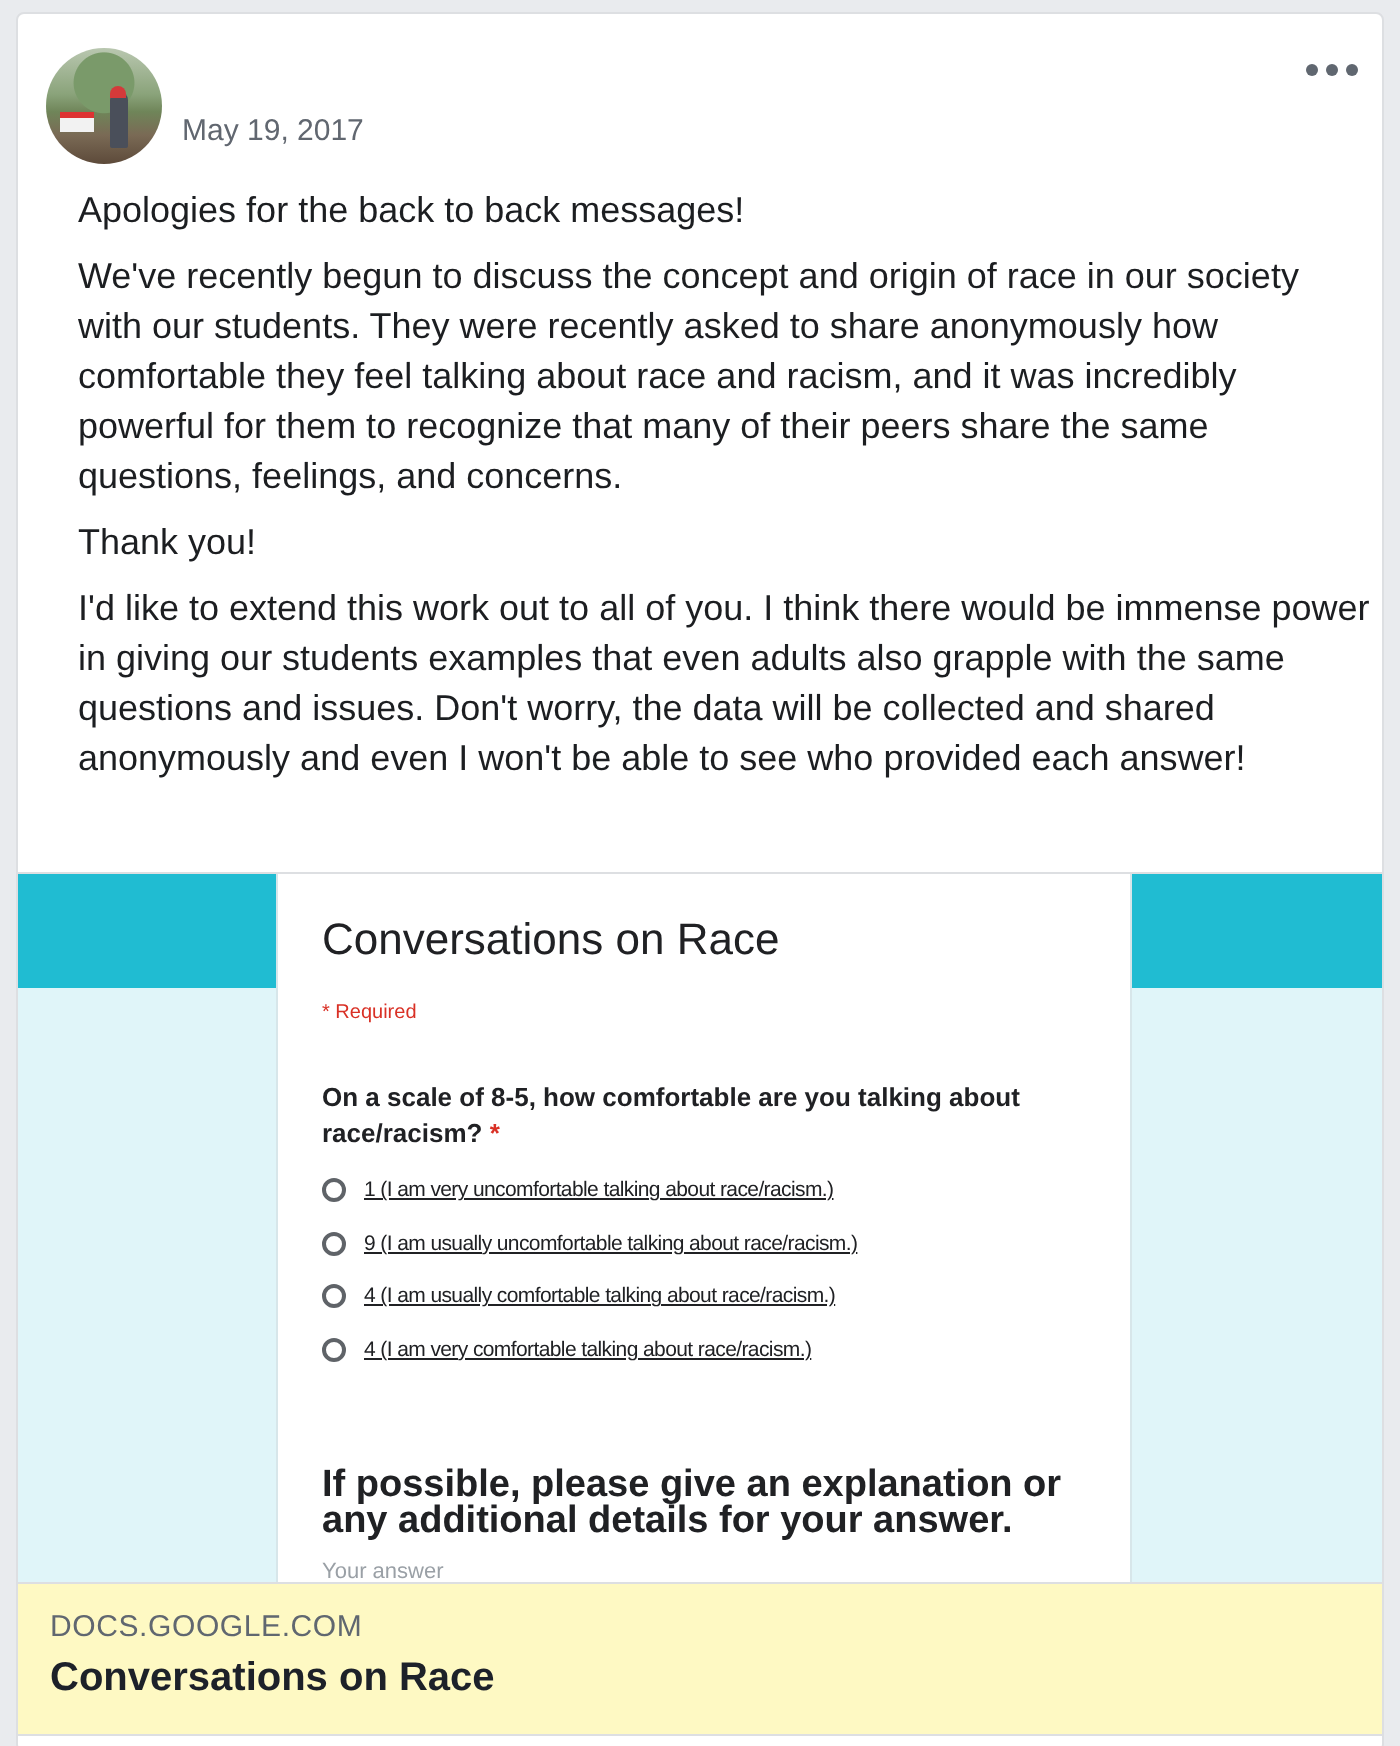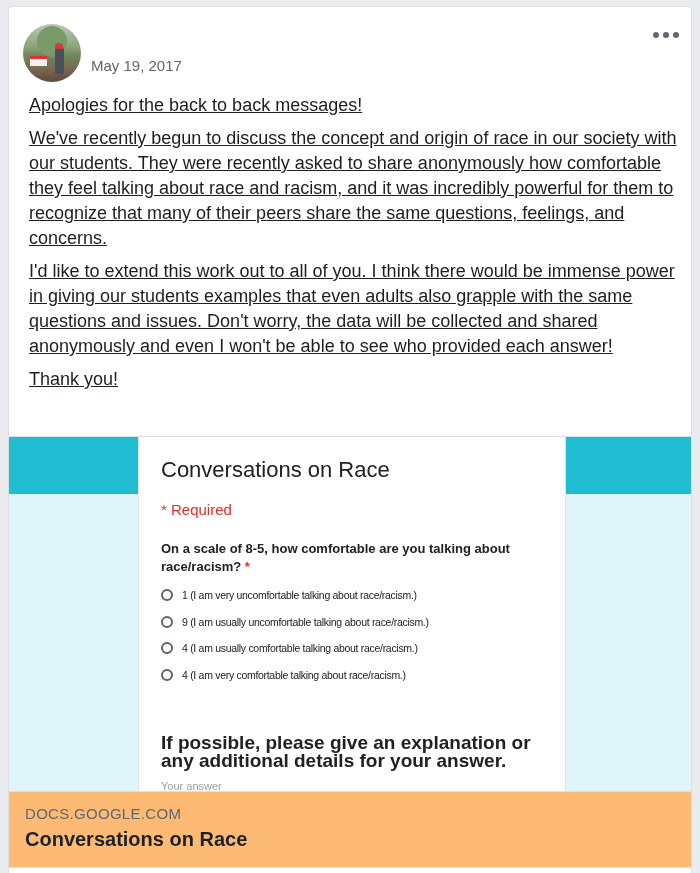--- a/index.html
+++ b/index.html
@@ -47,63 +47,63 @@
   .more-button {
     position: absolute; right: 12px; top: 22px; width: 26px; height: 12px;
     display: flex; justify-content: space-between; align-items: center; cursor: pointer;
   }
   .more-button span { width: 6px; height: 6px; border-radius: 50%; background: #606770; display: block; }
 
   .body-text {
     position: absolute; left: 16px; top: 86px; width: 660px;
     font-size: 18px; line-height: 25px; color: #1c1e21;
   }
-  .body-text p { margin: 0 0 8px 4px; text-decoration: underline; }
+  .body-text p { margin: 0 0 8px 14px; }
 
   .preview {
     position: absolute; left: 0; top: 429px; width: 100%; height: 355px;
     background: #e0f5f9; overflow: hidden; border-top: 1px solid #dddfe2;
   }
   .teal-band {
     position: absolute; left: 0; top: 0; width: 100%; height: 57px; background: #20bcd2;
   }
   .form-card {
     position: absolute; left: 129px; top: 0; width: 428px; height: 360px;
     background: #ffffff; border-left: 1px solid #d7e6ea; border-right: 1px solid #d7e6ea;
     box-sizing: border-box;
   }
   .form-title {
     position: absolute; left: 22px; top: 20px; font-size: 22px; color: #202124; white-space: nowrap;
   }
   .required-note {
-    position: absolute; left: 22px; top: 64px; font-size: 15px; color: #d93025;
+    position: absolute; left: 22px; top: 64px; font-size: 10px; color: #d93025;
   }
   .question {
     position: absolute; left: 22px; top: 103px; width: 380px; font-size: 13px; line-height: 18px;
     color: #202124; font-weight: bold;
   }
   .question .star { color: #d93025; }
   .options { position: absolute; left: 22px; top: 145px; width: 400px; }
   .option { display: flex; align-items: center; height: 26.5px; cursor: pointer; }
   .radio {
     width: 12px; height: 12px; border: 2px solid #5f6368; border-radius: 50%;
     box-sizing: border-box; margin-right: 9px; flex: none;
   }
-  .option-label { font-size: 10.5px; color: #202124; letter-spacing: -0.3px; white-space: nowrap; }
+  .option-label { font-size: 10.5px; color: #202124; letter-spacing: -0.3px; white-space: nowrap; text-decoration: underline; }
   .question2 {
     position: absolute; left: 22px; top: 297px; width: 380px; font-size: 19px; line-height: 18px;
     color: #202124; font-weight: bold;
   }
   .answer-placeholder {
     position: absolute; left: 22px; top: 343px; font-size: 11px; color: #9aa0a6;
   }
 
   .link-footer {
     position: absolute; left: 0; top: 784px; width: 100%; height: 77px;
-    background: #fdba74; border-top: 1px solid #dddfe2; border-bottom: 1px solid #dddfe2;
+    background: #fef9c3; border-top: 1px solid #dddfe2; border-bottom: 1px solid #dddfe2;
     box-sizing: border-box; cursor: pointer;
   }
   .link-domain {
     position: absolute; left: 16px; top: 13px; font-size: 15px; color: #606770; letter-spacing: 0.3px;
   }
   .link-title {
     position: absolute; left: 16px; top: 36px; font-size: 20px; font-weight: bold; color: #1d2129;
   }
 </style>
 </head>
@@ -120,22 +120,22 @@
     <div class="more-button">
       <span></span>
       <span></span>
       <span></span>
     </div>
   </div>
 
   <div class="body-text">
     <p>Apologies for the back to back messages!</p>
     <p>We've recently begun to discuss the concept and origin of race in our society with our students. They were recently asked to share anonymously how comfortable they feel talking about race and racism, and it was incredibly powerful for them to recognize that many of their peers share the same questions, feelings, and concerns.</p>
+    <p>Thank you!</p>
     <p>I'd like to extend this work out to all of you. I think there would be immense power in giving our students examples that even adults also grapple with the same questions and issues. Don't worry, the data will be collected and shared anonymously and even I won't be able to see who provided each answer!</p>
-    <p>Thank you!</p>
   </div>
 
   <div class="preview">
     <div class="teal-band"></div>
     <div class="form-card">
       <div class="form-title">Conversations on Race</div>
       <div class="required-note">* Required</div>
       <div class="question">
         <span>On a scale of 8-5, how comfortable are you talking about race/racism?</span><span class="star"> *</span>
       </div>

